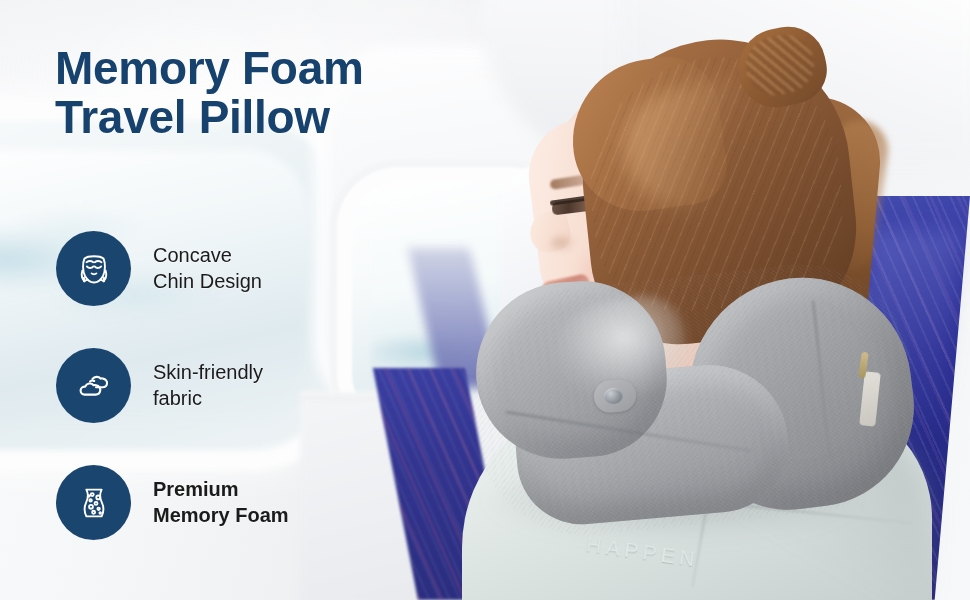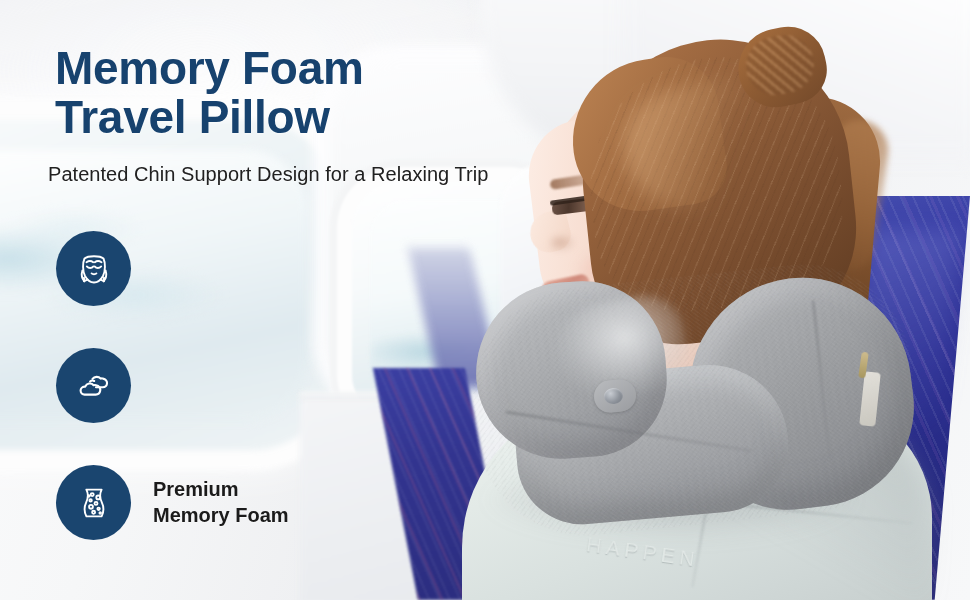--- a/index.html
+++ b/index.html
@@ -592,51 +592,54 @@
       <div class="pillow-seam-r"></div>
       <div class="snap-base"></div>
       <div class="snap"></div>
       <div class="pillow-tag"></div>
       <div class="pillow-zip"></div>
     </div>
   </div>
 
   <div class="headline">Memory Foam
 Travel Pillow</div>
-  <div class="subtitle">Patented Chin Support Design for a Relaxing Trip</div>
 
   <div class="features">
 
     <div class="feature feature-1">
       <div class="badge">
         <svg width="44" height="44" viewBox="0 0 44 44" fill="none" stroke="#ffffff" stroke-width="1.9" stroke-linecap="round" stroke-linejoin="round">
           <path d="M12.5 11.5 C16 8.5 28 8.5 31.5 11.5 C33.5 16 33.5 24 31 29 C28.5 33.5 24.5 35.5 22 35.5 C19.5 35.5 15.5 33.5 13 29 C10.5 24 10.5 16 12.5 11.5 Z"></path>
           <path d="M14.5 15.2 C16.6 13.9 19.4 13.9 21.2 15.2"></path>
           <path d="M22.8 15.2 C24.6 13.9 27.4 13.9 29.5 15.2"></path>
           <path d="M14.8 19.4 C16.8 21.6 19.6 21.6 21.4 19.4"></path>
           <path d="M22.6 19.4 C24.4 21.6 27.2 21.6 29.2 19.4"></path>
           <path d="M19.6 26.4 C20.6 27.5 23.4 27.5 24.4 26.4"></path>
           <path d="M10.4 23.5 C9.2 27.6 10 31.6 12.2 34.2"></path>
           <path d="M33.6 23.5 C34.8 27.6 34 31.6 31.8 34.2"></path>
           <path d="M12.2 34.2 L12.0 30.6"></path>
           <path d="M12.2 34.2 L15.4 32.6"></path>
           <path d="M31.8 34.2 L32.0 30.6"></path>
           <path d="M31.8 34.2 L28.6 32.6"></path>
         </svg>
       </div>
+      <div class="f-label">Concave
+Chin Design</div>
     </div>
 
     <div class="feature feature-2">
       <div class="badge">
         <svg width="44" height="44" viewBox="0 0 44 44" fill="none" stroke="#ffffff" stroke-width="2.1" stroke-linecap="round" stroke-linejoin="round">
           <path d="M20.5 14.8 C22.4 12.3 26.6 12.2 28.7 14.6 C29.4 14.3 30.3 14.3 31.0 14.6 C33.6 14.9 35.4 17.2 35.0 19.7 C34.7 21.8 32.9 23.3 30.8 23.3 L24.0 23.3"></path>
           <path d="M22.2 17.0 C20.9 16.3 19.2 16.5 18.1 17.6"></path>
           <path d="M13.2 22.6 C14.6 19.2 19.2 18.4 21.6 21.2 C22.4 20.9 23.4 20.9 24.2 21.3 C26.9 21.7 28.7 24.2 28.2 26.8 C27.8 29.0 25.9 30.6 23.7 30.6 L12.6 30.6 C10.4 30.6 8.6 28.8 8.6 26.6 C8.6 24.5 10.3 22.7 12.4 22.6 Z"></path>
         </svg>
       </div>
+      <div class="f-label">Skin-friendly
+fabric</div>
     </div>
 
     <div class="feature feature-3">
       <div class="badge">
         <svg width="44" height="44" viewBox="0 0 44 44" fill="none" stroke="#ffffff" stroke-width="1.9" stroke-linecap="round" stroke-linejoin="round">
           <path d="M14.4 8.6 L29.6 8.6 C27.6 12.6 27.6 16.8 29.8 21.4 C32.0 26.0 32.0 30.6 29.6 35.4 L14.4 35.4 C12.0 30.6 12.0 26.0 14.2 21.4 C16.4 16.8 16.4 12.6 14.4 8.6 Z"></path>
           <circle cx="20.2" cy="13.6" r="1.5"></circle>
           <circle cx="26.2" cy="16.4" r="1.9"></circle>
           <circle cx="18.6" cy="19.4" r="1.2"></circle>
           <circle cx="24.0" cy="22.4" r="1.5"></circle>

